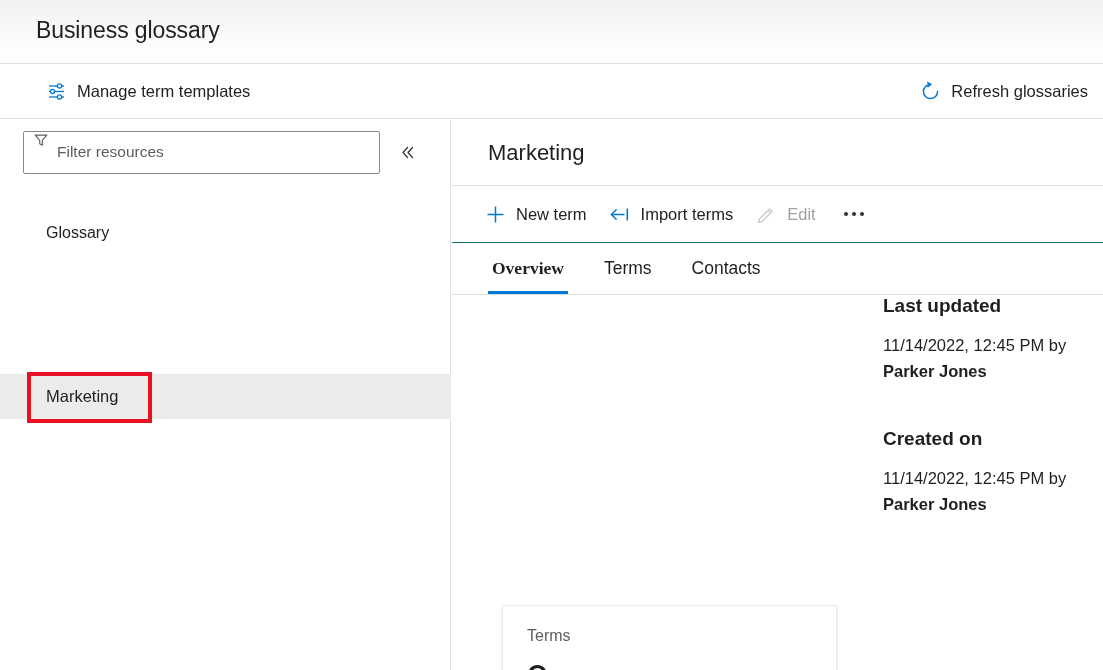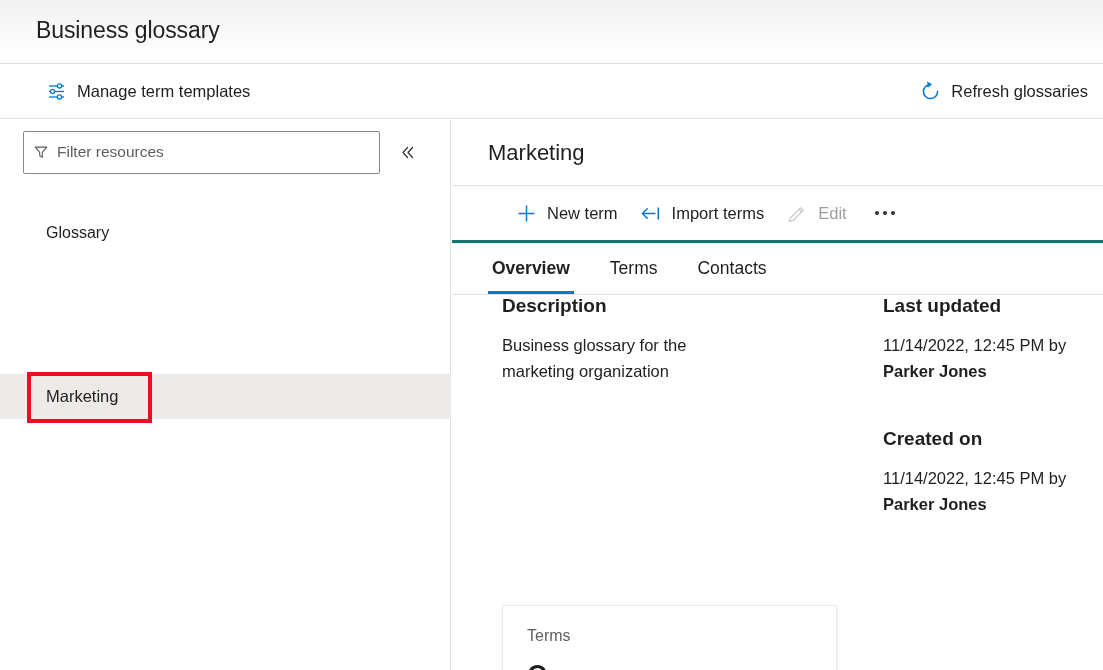--- a/index.html
+++ b/index.html
@@ -94,21 +94,20 @@
   }
   .filterbox {
     position: relative;
     margin-left: 23px;
     width: 357px;
     height: 43px;
     border: 1px solid #8a8886;
     border-radius: 2px;
     background: #ffffff;
     display: flex;
-    align-items: center;
     padding: 0 9px;
     cursor: text;
   }
   .filterbox .ico { flex: none; display: inline-flex; margin-right: 8px; }
   .filterbox input {
     border: 0;
     outline: 0;
     flex: 1 1 auto;
     font-family: "Liberation Sans", sans-serif;
     font-size: 15.5px;
@@ -186,22 +185,22 @@
     color: #201f1e;
     border-bottom: 1px solid #e1dfdd;
   }
   .detail-cmdbar {
     position: absolute;
     left: 0; top: 66px;
     width: 651px;
     height: 57px;
     display: flex;
     align-items: center;
-    padding-left: 54px;
-    border-bottom: 3px solid #0f766e;
+    padding-left: 23px;
+    border-bottom: 1px solid #0f766e;
     background: #ffffff;
   }
   .detail-cmdbar .cmd { margin-right: 4px; }
   .detail-cmdbar .cmd.disabled { cursor: default; }
   .detail-cmdbar .cmd.disabled .lbl { color: #a19f9d; }
 
   .dots-btn {
     display: flex;
     align-items: center;
     justify-content: center;
@@ -233,21 +232,21 @@
     position: relative;
     height: 51px;
     display: flex;
     align-items: center;
     padding: 0 4px;
     margin-right: 32px;
     font-size: 17.5px;
     color: #201f1e;
     cursor: pointer;
   }
-  .tab.active { font-weight: 700; }
+  .tab.active { font-weight: 700; font-family: Liberation Serif, serif; }
   .tab.active::after {
     content: "";
     position: absolute;
     left: 0; right: 0; bottom: 0;
     height: 3px;
     background: #0078d4;
   }
 
   
   .overview {
@@ -433,24 +432,20 @@
       <div class="tab">
         <span>Terms</span>
       </div>
       <div class="tab">
         <span>Contacts</span>
       </div>
     </div>
 
     <div class="overview">
 
-      <div class="col-left">
-        <div class="sec-title">Description</div>
-        <div class="sec-body">Business glossary for the marketing organization</div>
-      </div>
 
       <div class="col-right">
         <div class="sec-title">Last updated</div>
         <div class="sec-body"><span>11/14/2022, 12:45 PM by </span><b>Parker Jones</b></div>
         <div class="spacer-block"></div>
         <div class="sec-title">Created on</div>
         <div class="sec-body"><span>11/14/2022, 12:45 PM by </span><b>Parker Jones</b></div>
       </div>
 
       <div class="card">

